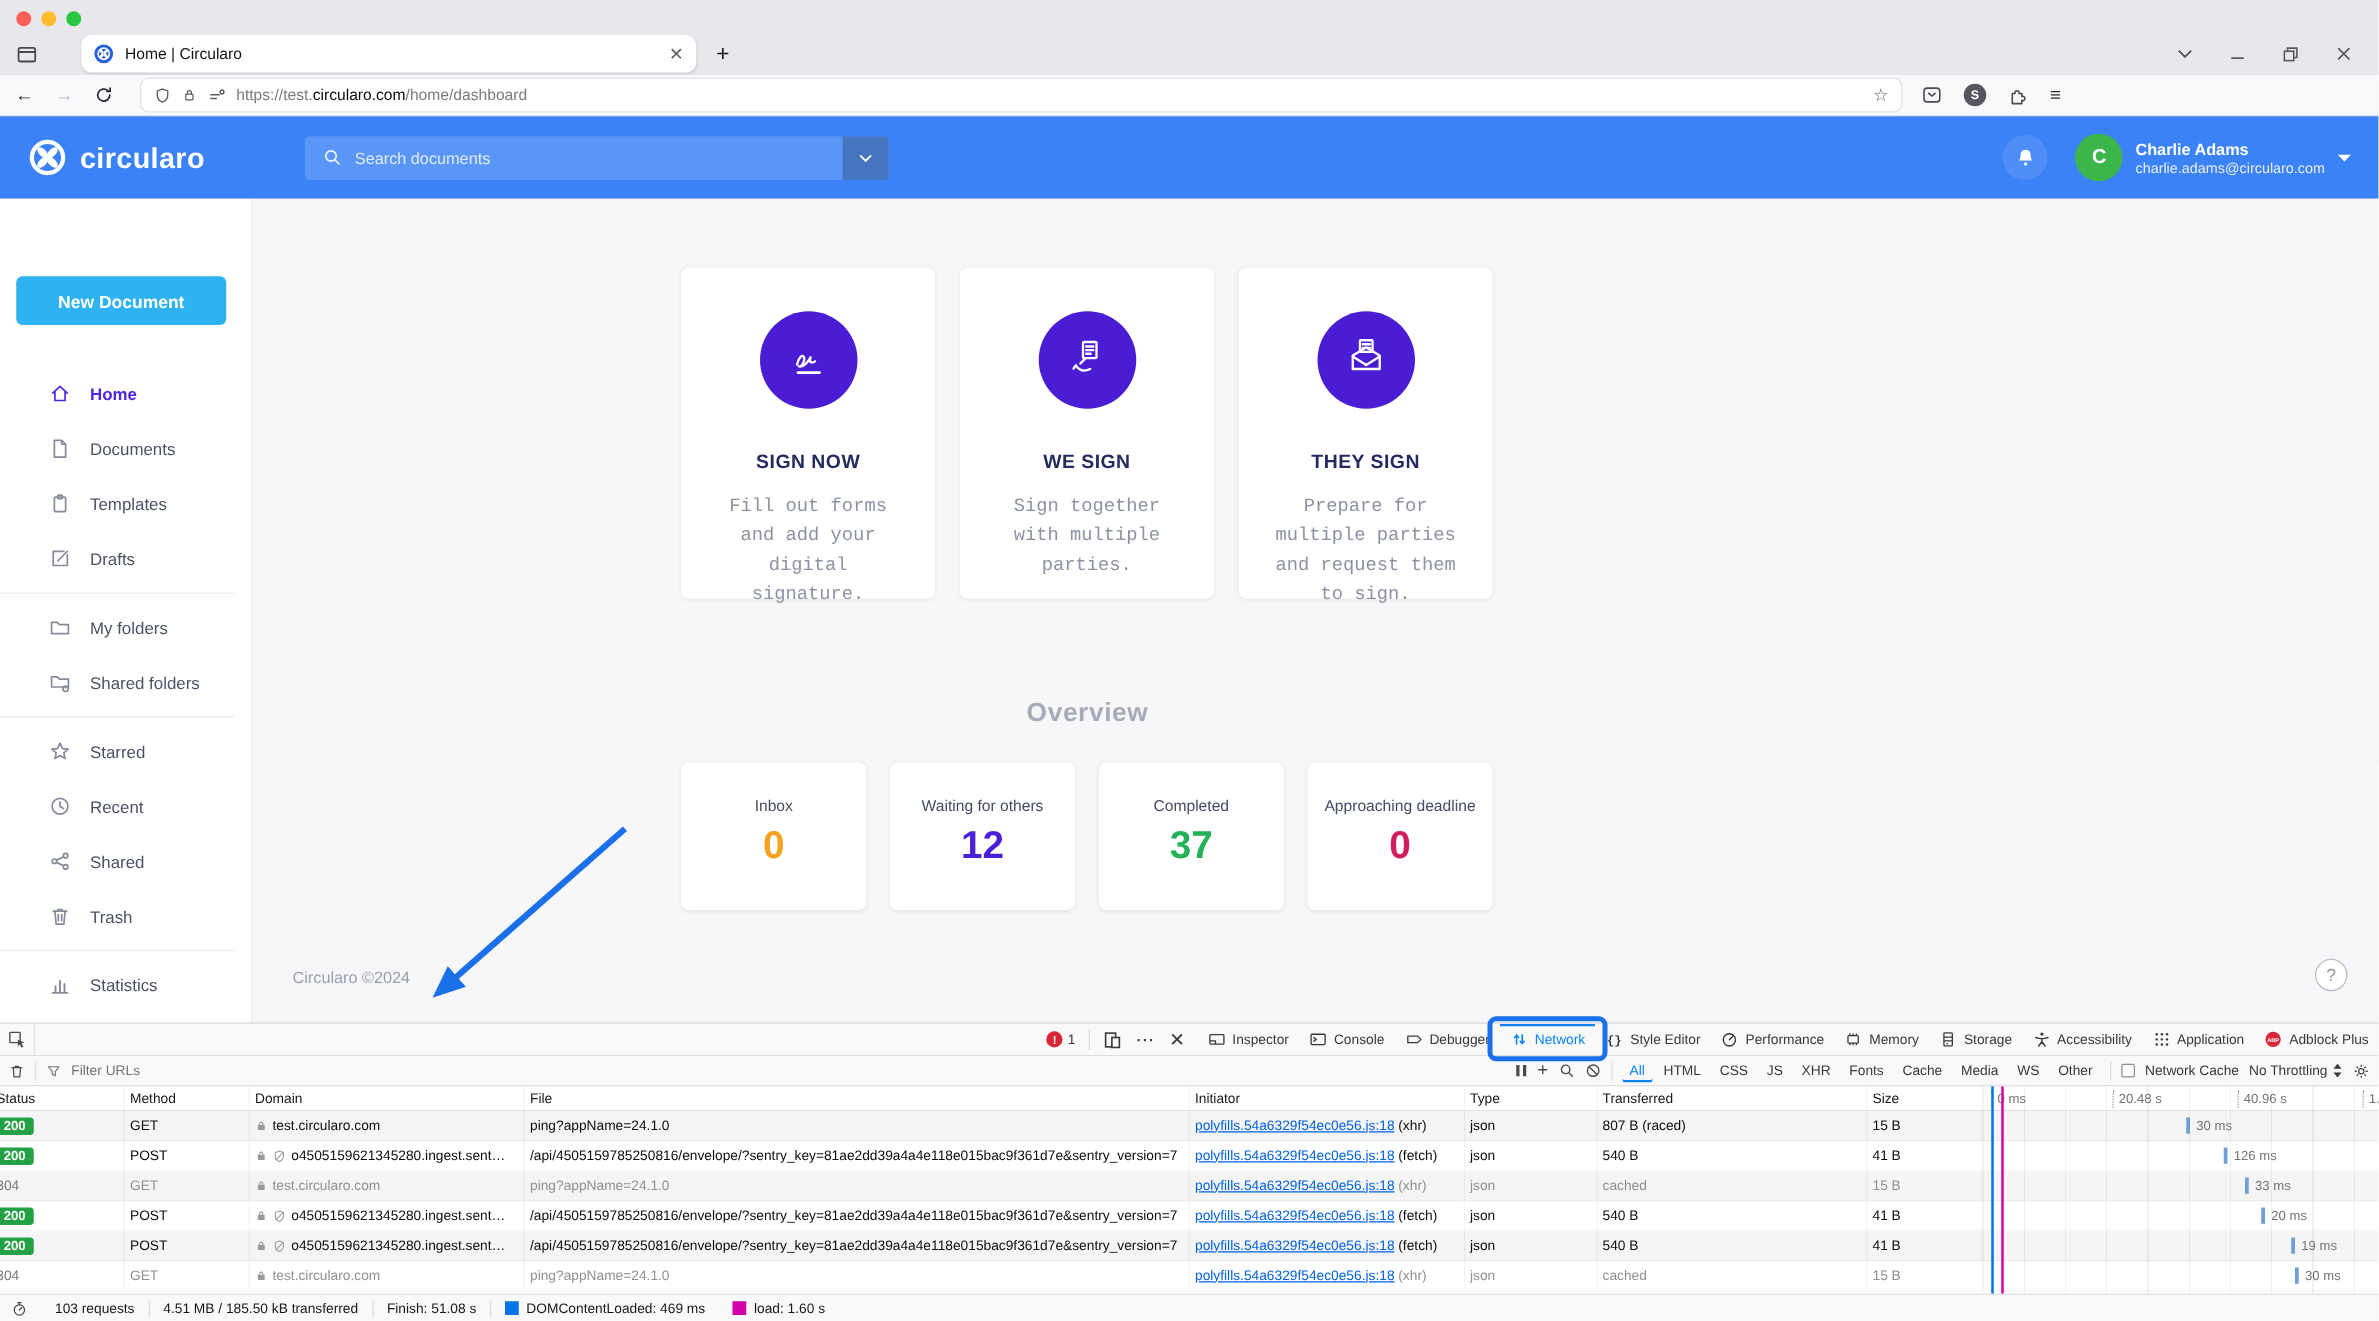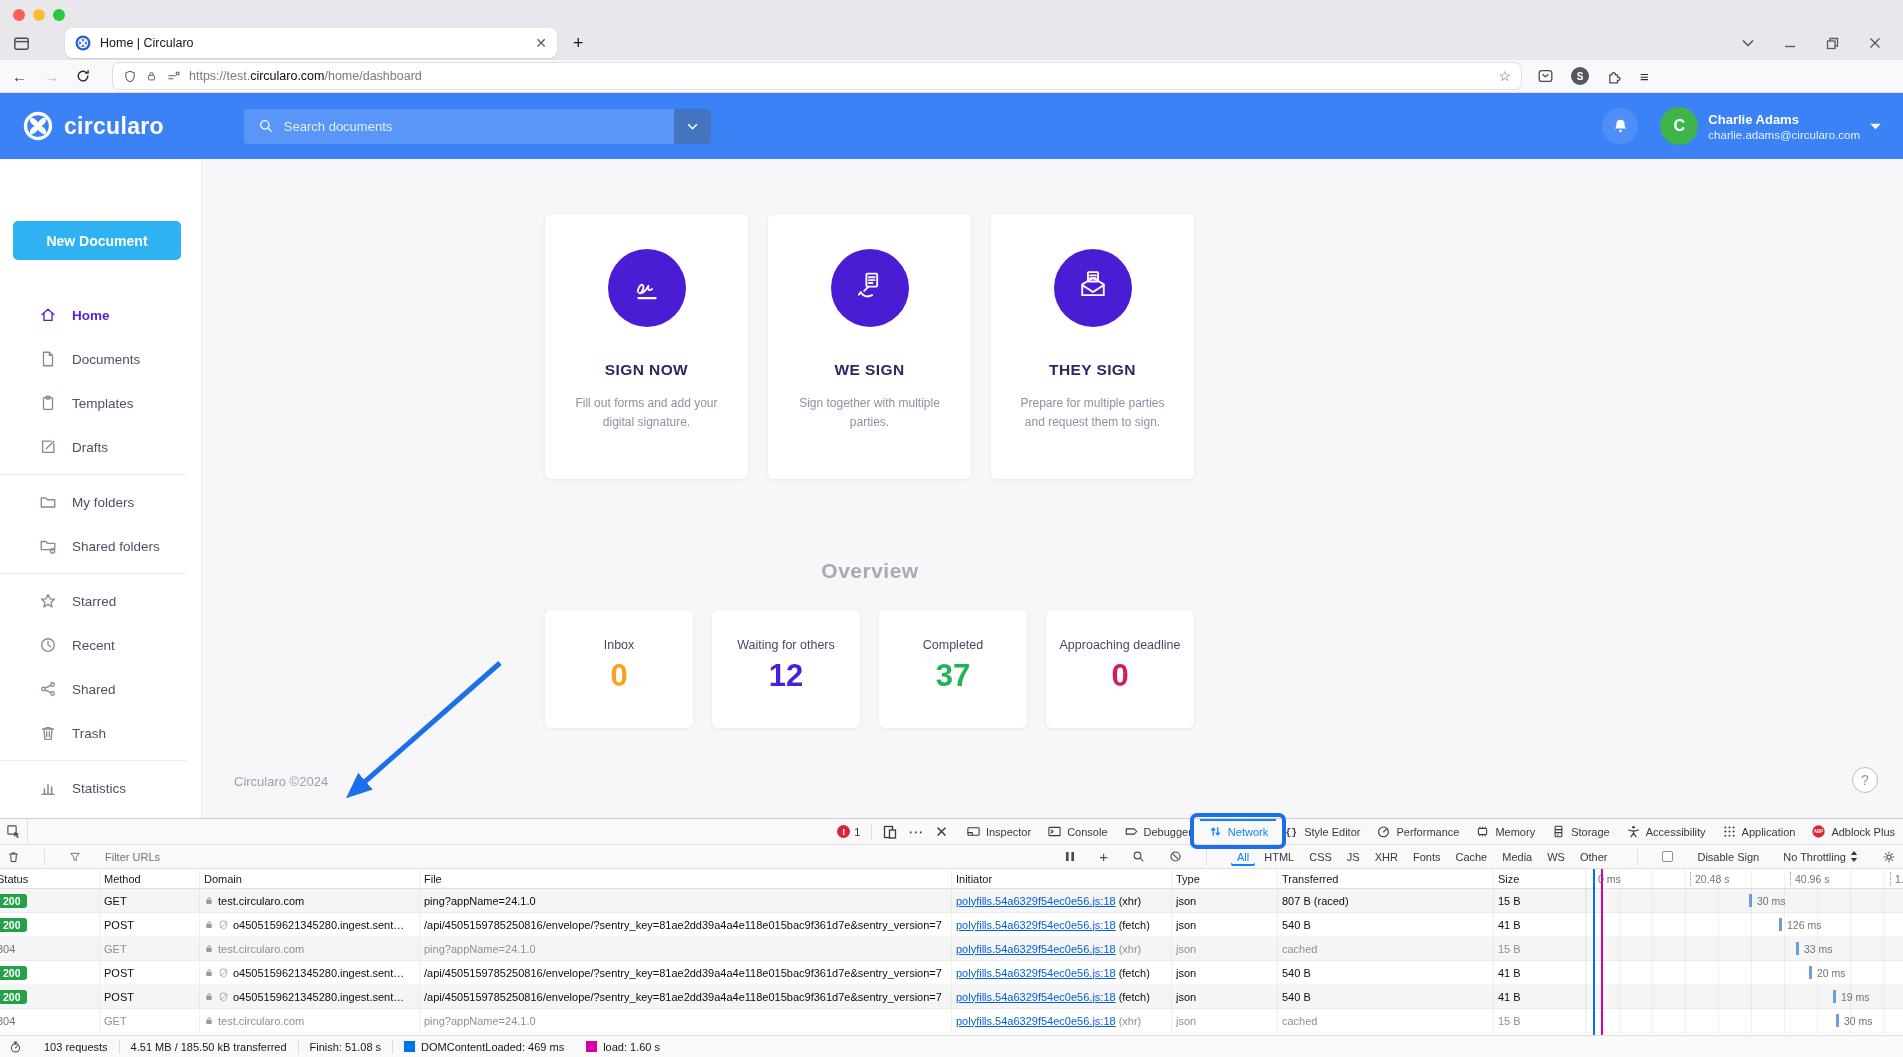--- a/index.html
+++ b/index.html
@@ -55,21 +55,21 @@
   .s-item .s-ic { width:18px; height:18px; color:#858b99; flex:none; }
   .s-item.active { color:#5126df; font-weight:bold; }
   .s-item.active .s-ic { color:#5126df; }
   .s-div { height:1px; background:#ececf0; margin:5px 14px 5px 0; }
   .main { flex:1; background:#f7f7f9; position:relative; overflow:hidden; }
   .content { position:absolute; left:343px; top:55px; width:650px; }
   .cards { display:flex; gap:20px; }
   .card { width:203px; height:265px; background:#fff; border-radius:6px; box-shadow:0 1px 4px rgba(0,0,0,.07); text-align:center; padding-top:35px; }
   .circle { width:78px; height:78px; border-radius:50%; background:#4a1dd4; margin:0 auto; display:flex; align-items:center; justify-content:center; }
   .c-title { margin-top:34px; font-size:15.5px; font-weight:bold; color:#252b5e; letter-spacing:.4px; }
-  .c-desc { margin:15px auto 0; width:158px; font-size:12px; color:#8d92a2; line-height:1.55; }
+  .c-desc { margin:15px auto 0; width:158px; font-size:15px; color:#8d92a2; line-height:1.55;font-family:Liberation Mono, monospace; }
   .overview-h { margin-top:80px; text-align:center; font-size:21px; font-weight:bold; color:#a6abb7; letter-spacing:.5px; }
   .stats { margin-top:27px; display:flex; gap:19px; }
   .stat { width:148px; height:118px; background:#fff; border-radius:6px; box-shadow:0 1px 4px rgba(0,0,0,.07); text-align:center; padding-top:28px; }
   .stat-label { font-size:12.5px; color:#454b63; }
   .stat-value { margin-top:6px; font-size:31px; font-weight:bold; }
   .app-footer { position:absolute; left:32px; top:615px; font-size:13px; color:#9a9fae; }
   .help-bubble { position:absolute; right:25px; top:608px; width:26px; height:26px; border-radius:50%; border:1.5px solid #b9bec9; color:#8f95a3; font-size:14px; display:flex; align-items:center; justify-content:center; background:#fff; }
 
   
   .anno-arrow { position:absolute; left:0; top:0; z-index:30; pointer-events:none; }
@@ -82,21 +82,21 @@
   .dt-tab.active { color:#0a84ff; box-shadow:inset 0 2px 0 #0a84ff; }
   .dt-ic { width:15px; height:15px; flex:none; }
   .anno-box { position:absolute; left:-10px; right:-10px; top:-6px; bottom:-5px; border:4px solid #1b6fe8; border-radius:7px; z-index:25; pointer-events:none; }
   .dt-right { margin-left:auto; display:flex; align-items:center; gap:11px; padding-right:10px; color:#38383d; }
   .err-badge { display:flex; align-items:center; gap:4px; }
   .err-circ { width:13px; height:13px; border-radius:50%; background:#d7263a; color:#fff; font-size:9px; font-weight:bold; display:flex; align-items:center; justify-content:center; }
   .dt-sep { width:1px; height:16px; background:#e0e0e2; }
   .meatball { font-size:15px; letter-spacing:1px; }
   .dt-close { font-size:15px; }
 
-  .dt-netbar { height:24px; display:flex; align-items:center; background:#f9f9fa; border-bottom:1px solid #e0e0e2; padding:0 7px; gap:24px; color:#4a4a4f; }
+  .dt-netbar { height:24px; display:flex; align-items:center; background:#f9f9fa; border-bottom:1px solid #e0e0e2; padding:0 7px; gap:8px; color:#4a4a4f; }
   .filter-input { flex:1; border:none; outline:none; background:transparent; font-size:11px; color:#38383d; font-family:"Liberation Sans",sans-serif; }
   .filter-input::placeholder { color:#737373; }
   .pills { display:flex; align-items:center; gap:3px; }
   .pill { padding:3px 6px; border-radius:2px; color:#38383d; cursor:pointer; }
   .pill.active { color:#0a84ff; box-shadow:inset 0 -2px 0 #0a84ff; }
   .cache-box { width:11px; height:11px; border:1px solid #8f8f94; border-radius:2px; background:#fff; }
   .netbar-label { color:#38383d; }
   .throttle { display:flex; align-items:center; gap:4px; color:#38383d; }
 
   .net-table { position:relative; height:166px; overflow:hidden; }
@@ -761,21 +761,21 @@
           <span class="pill">Cache</span>
 
           <span class="pill">Media</span>
 
           <span class="pill">WS</span>
 
           <span class="pill">Other</span>
         </span>
       <span class="dt-sep"></span>
       <span class="cache-box"></span>
-      <span class="netbar-label">Disable Sign</span>
+      <span class="netbar-label">Network Cache</span>
       <span class="throttle">
         <span>No Throttling</span>
         <svg width="8" height="11" viewBox="0 0 8 11" fill="currentColor">
             <path d="M4 0 L7.2 4 H0.8 Z"></path>
             <path d="M4 11 L0.8 7 H7.2 Z"></path>
           </svg>
       </span>
       <span>
           <svg width="14" height="14" viewBox="0 0 20 20" fill="none" stroke="currentColor" stroke-width="1.5">
             <circle cx="10" cy="10" r="3"></circle>

